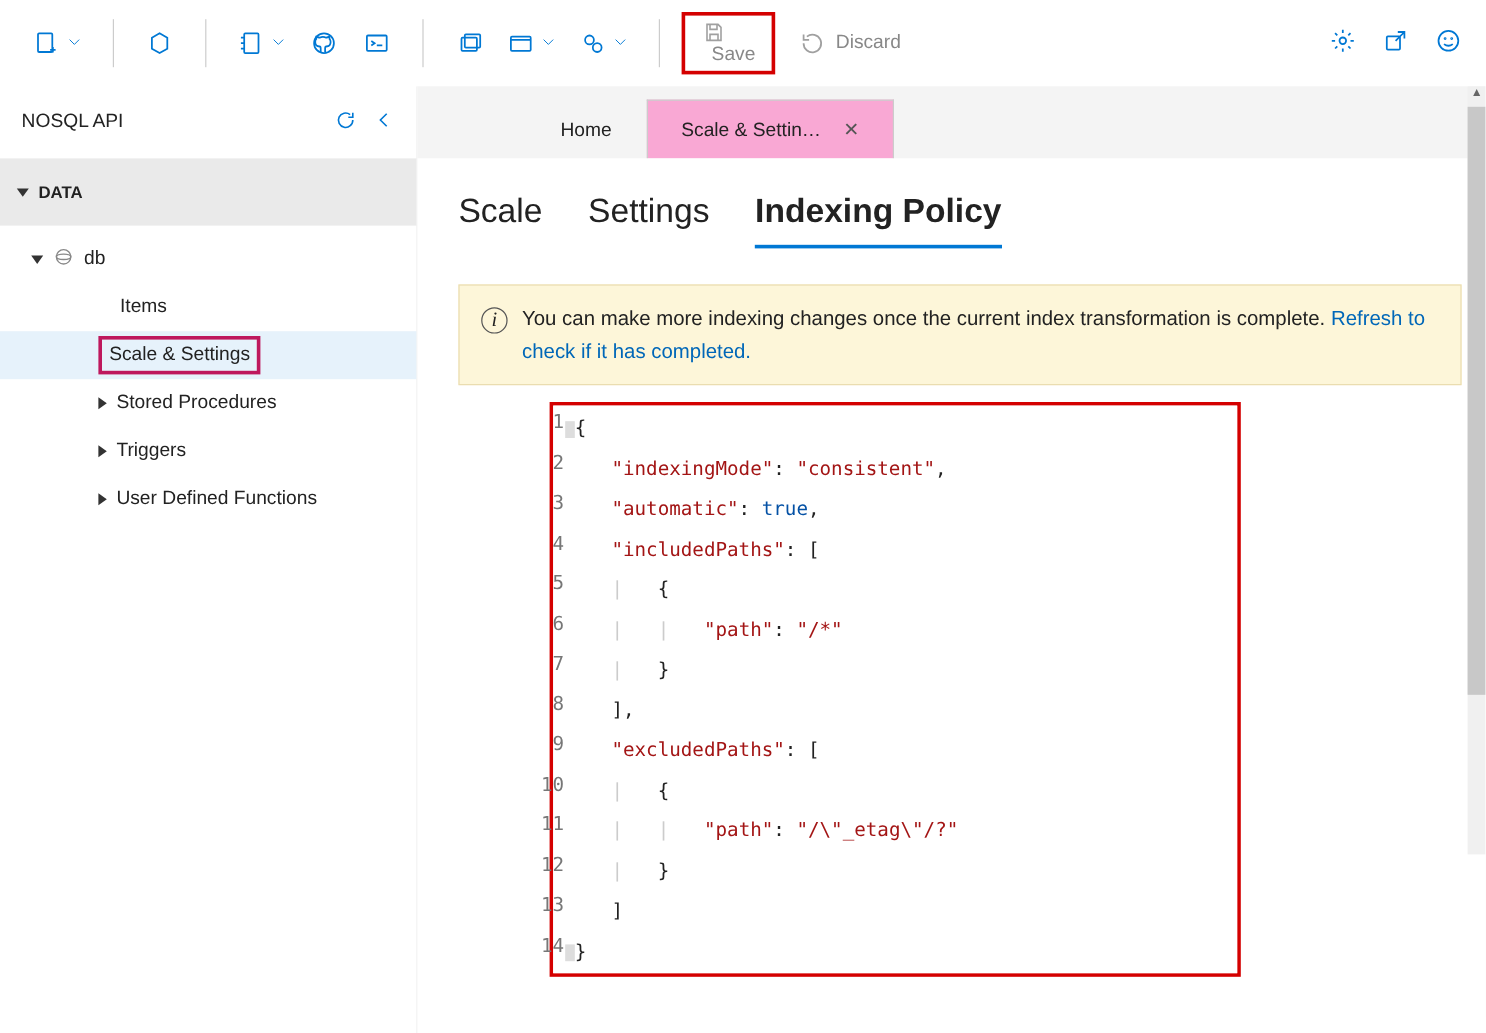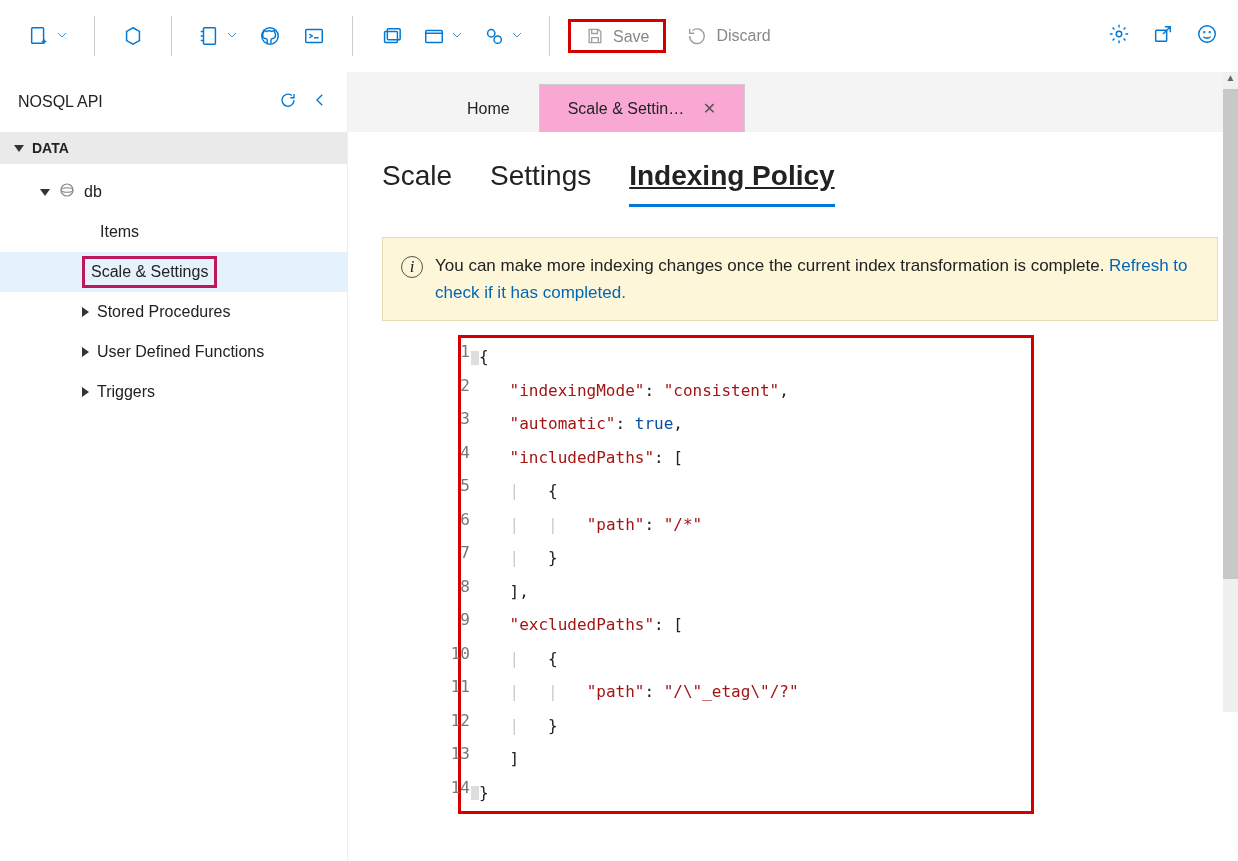--- a/index.html
+++ b/index.html
@@ -5,60 +5,60 @@
   * { box-sizing: border-box; margin: 0; padding: 0; }
   body { font-family: "Segoe UI", Tahoma, sans-serif; font-size: 14px; color: #222; background: #fff; width: 1238px; }
   
   
   .toolbar { height: 72px; display: flex; align-items: center; padding: 0 20px; gap: 4px; border-bottom: 1px solid #fff; }
   .tbtn { display: inline-flex; align-items: center; justify-content: center; height: 40px; min-width: 40px; padding: 0 8px; cursor: pointer; }
   .tbtn svg { width: 22px; height: 22px; stroke: #0078d4; stroke-width: 1.6; fill: none; }
   .tbtn .chev { margin-left: 6px; }
   .tbtn .chev svg { width: 12px; height: 12px; }
   .divider { width: 1px; height: 40px; background: #ccc; margin: 0 14px; }
-  .save-box { border: 3px solid #d40000; display: inline-flex; align-items: flex-end; padding: 4px 14px; }
+  .save-box { border: 3px solid #d40000; display: inline-flex; align-items: flex-start; padding: 4px 14px; flex-direction: column; }
   .save-box span { color: #888; font-size: 16px; margin-left: 8px; }
   .discard { display: inline-flex; align-items: center; margin-left: 16px; }
   .discard svg { width: 22px; height: 22px; stroke: #a0a0a0; fill:none; stroke-width:1.6;}
   .discard span { color: #888; font-size: 16px; margin-left: 8px; }
   .toolbar-right { margin-left: auto; display: flex; gap: 22px; }
   .toolbar-right svg { width: 22px; height: 22px; stroke:#0078d4; stroke-width:1.6; fill:none; }
 
   .body { display: flex; height: 789px; }
   
   
   .sidebar { width: 348px; border-right: 1px solid #eee; }
   .side-head { height: 60px; display:flex; align-items:center; padding: 0 18px; font-size: 16px; justify-content: space-between; }
   .side-head-actions { display:flex; gap: 14px; }
   .side-head-actions svg { width:18px; height:18px; stroke:#0078d4; fill:none; stroke-width:1.8; }
-  .side-section { background:#eaeaea; padding: 8px 14px; font-weight:600; display:flex; align-items:center; gap:8px; }
+  .side-section { background:#eaeaea; padding: 20px 14px; font-weight:600; display:flex; align-items:center; gap:8px; }
   .tri { display:inline-block; width:0; height:0; border-left:5px solid transparent; border-right:5px solid transparent; border-top:7px solid #333; }
   .tri-right { display:inline-block; width:0; height:0; border-top:5px solid transparent; border-bottom:5px solid transparent; border-left:7px solid #333; }
   .tree { padding: 8px 0; }
   .tree-row { display:flex; align-items:center; height: 40px; padding-left: 14px; gap: 8px; cursor:pointer; font-size:16px;}
-  .tree-row.lvl1 { padding-left: 40px; }
+  .tree-row.lvl1 { padding-left: 26px; }
   .tree-row.lvl2 { padding-left: 48px; }
   .tree-row.lvl3 { padding-left: 100px; }
   .tree-row.lvl3b { padding-left: 82px; }
   .tree-row.selected { background:#e6f2fb; }
   .hlrect { border: 3px solid #be185d; padding: 4px 6px; display:inline-block; }
   .db-ico svg { width:18px;height:18px; stroke:#888; fill:none; stroke-width:1.5;}
   .cont-ico svg { width:16px;height:16px; stroke:#888; fill:none; stroke-width:1.5;}
 
   
   .main { flex:1; display:flex; flex-direction:column; background:#fafafa; position:relative; }
   .tabs { height:60px; display:flex; align-items:flex-end; padding-left: 90px; background:#f4f4f4; }
   .tab { padding: 14px 28px; border:1px solid transparent; border-bottom:none; font-size:16px; cursor:pointer; }
   .tab.active { background:#f9a8d4; border-color:#ccc; }
   .tab .x { margin-left: 14px; color:#555; }
   
   .content { padding: 28px 20px 20px 34px; background:#fff; flex:1; position:relative; }
   .subtabs { display:flex; gap: 38px; margin-bottom: 30px; }
   .subtab { font-size: 28px; padding-bottom: 12px; cursor:pointer; }
-  .subtab.active { font-weight:600; color:#222; border-bottom: 3px solid #0078d4; text-decoration: underline; }
+  .subtab.active { font-weight:600; color:#222; border-bottom: 3px solid #0078d4; }
   
   .info { background:#fdf6d9; border:1px solid #eaddb0; padding: 14px 18px; display:flex; gap:12px; font-size:17px; line-height:1.6; margin-bottom: 14px; }
   .info-ico { width:22px;height:22px; border:1.8px solid #555; border-radius:50%; display:inline-flex; align-items:center; justify-content:center; font-family:serif; font-style:italic; flex-shrink:0; margin-top:4px; }
   .info a { color:#0067b8; text-decoration:none; }
   
   .editor-wrap { border: 3px solid #d40000; margin-left: 76px; width: 576px; }
   .gutter { position:absolute; left: 34px; top: 0; width: 64px; text-align:right; color:#777; font-family: Consolas, monospace; font-size:16px; line-height: 33.5px; padding-right: 10px; }
   .editor-area { position:relative; }
   .code { background:#fff; font-family: Consolas, monospace; font-size:16px; line-height: 33.5px; padding: 2px 10px; white-space: pre; }
   .tk-key { color:#a31515; }
@@ -199,25 +199,25 @@
       </div>
       <div class="tree-row lvl3b selected">
         <span class="hlrect"><span>Scale &amp; Settings</span></span>
       </div>
       <div class="tree-row lvl3b">
         <span class="tri-right"></span>
         <span>Stored Procedures</span>
       </div>
       <div class="tree-row lvl3b">
         <span class="tri-right"></span>
-        <span>User Defined Functions</span>
+        <span>Triggers</span>
       </div>
       <div class="tree-row lvl3b">
         <span class="tri-right"></span>
-        <span>Triggers</span>
+        <span>User Defined Functions</span>
       </div>
     </div>
   </div>
 
   <div class="main">
     <div class="tabs">
       <div class="tab"><span>Home</span></div>
       <div class="tab active">
         <span>Scale &amp; Settin…</span>
         <span class="x">✕</span>

